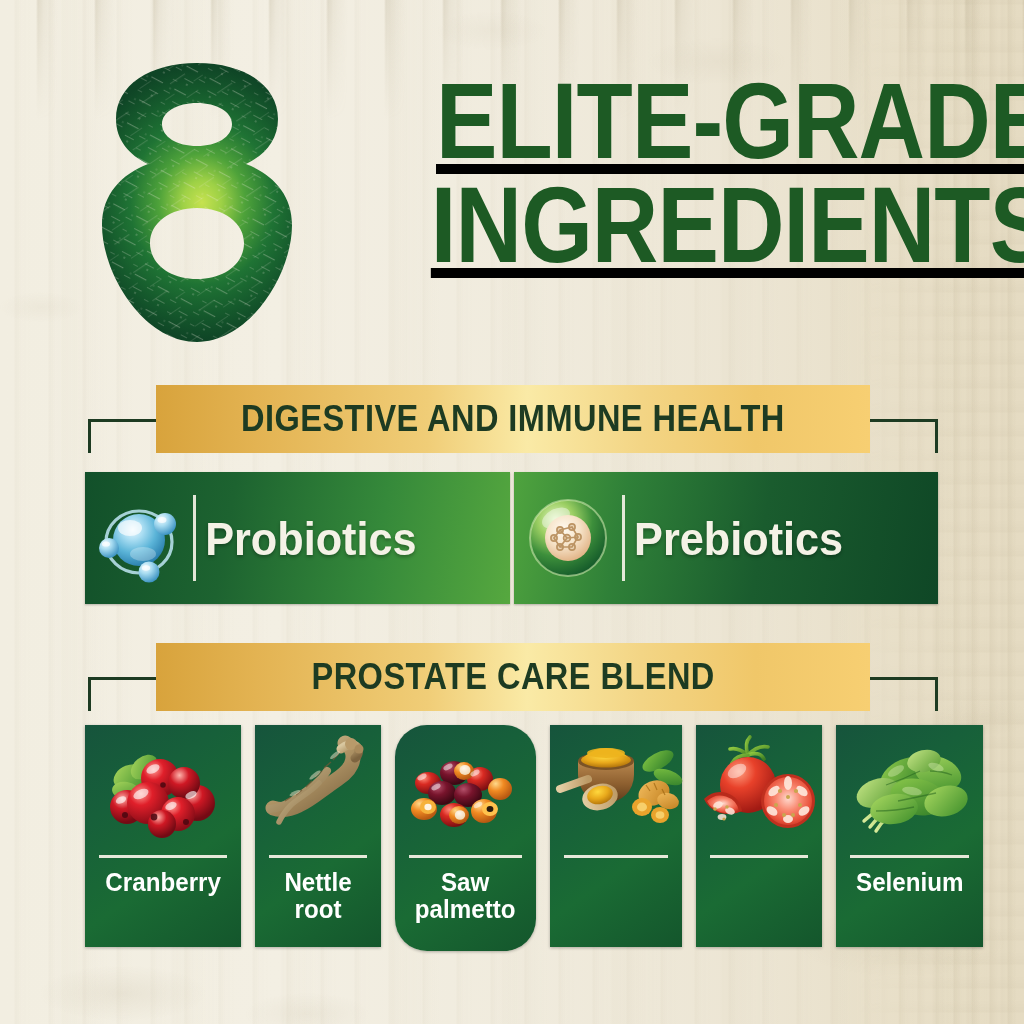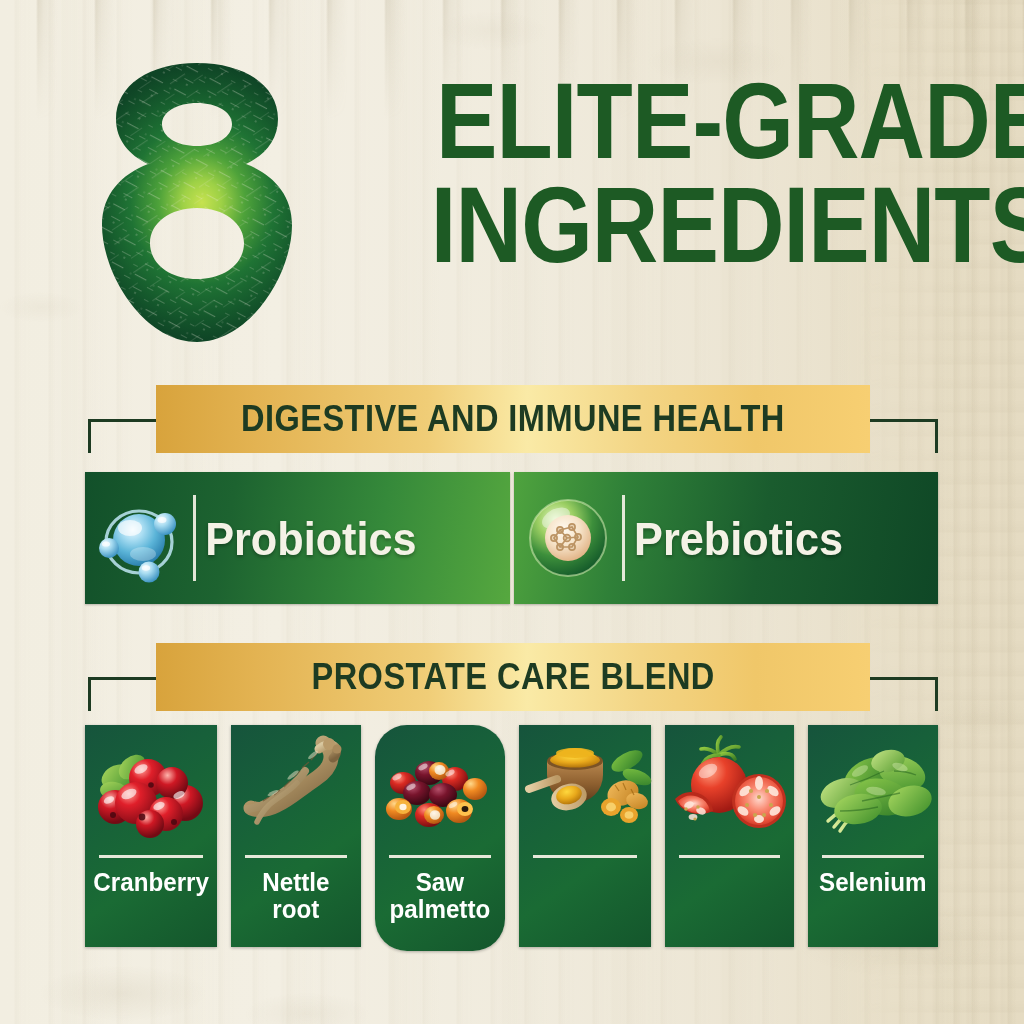--- a/index.html
+++ b/index.html
@@ -80,20 +80,21 @@
     pointer-events: none;
   }
 
   
   .headline-wrap {
     position: absolute;
     top: 56px; left: 72px; right: 64px;
     display: flex;
     align-items: flex-start;
     justify-content: space-between;
+    text-decoration: underline;
   }
 
   .big-number {
     position: relative;
     width: 250px;
     height: 285px;
     flex: 0 0 auto;
     margin-top: 4px;
   }
   .big-number svg { display: block; width: 100%; height: 100%; }
@@ -230,21 +231,21 @@
   }
   .card-img svg { display: block; overflow: visible; }
   .card-divider {
     height: 3px;
     margin: 0 14px 0 14px;
     background: #f1efe3;
     opacity: .95;
   }
   .card-label {
     flex: 1 1 auto;
-    padding: 11px 4px 6px;
+    padding: 11px 16px 6px;
     text-align: center;
     color: #ffffff;
     font-family: "Liberation Sans Narrow", "Liberation Sans", sans-serif;
     font-weight: 700;
     font-size: 26px;
     line-height: 1.02;
     letter-spacing: 0;
   }
   .card-label span { display: inline-block; transform: scaleX(.93); }
   .card.tall { margin-bottom: -4px; border-radius: 32px; }

